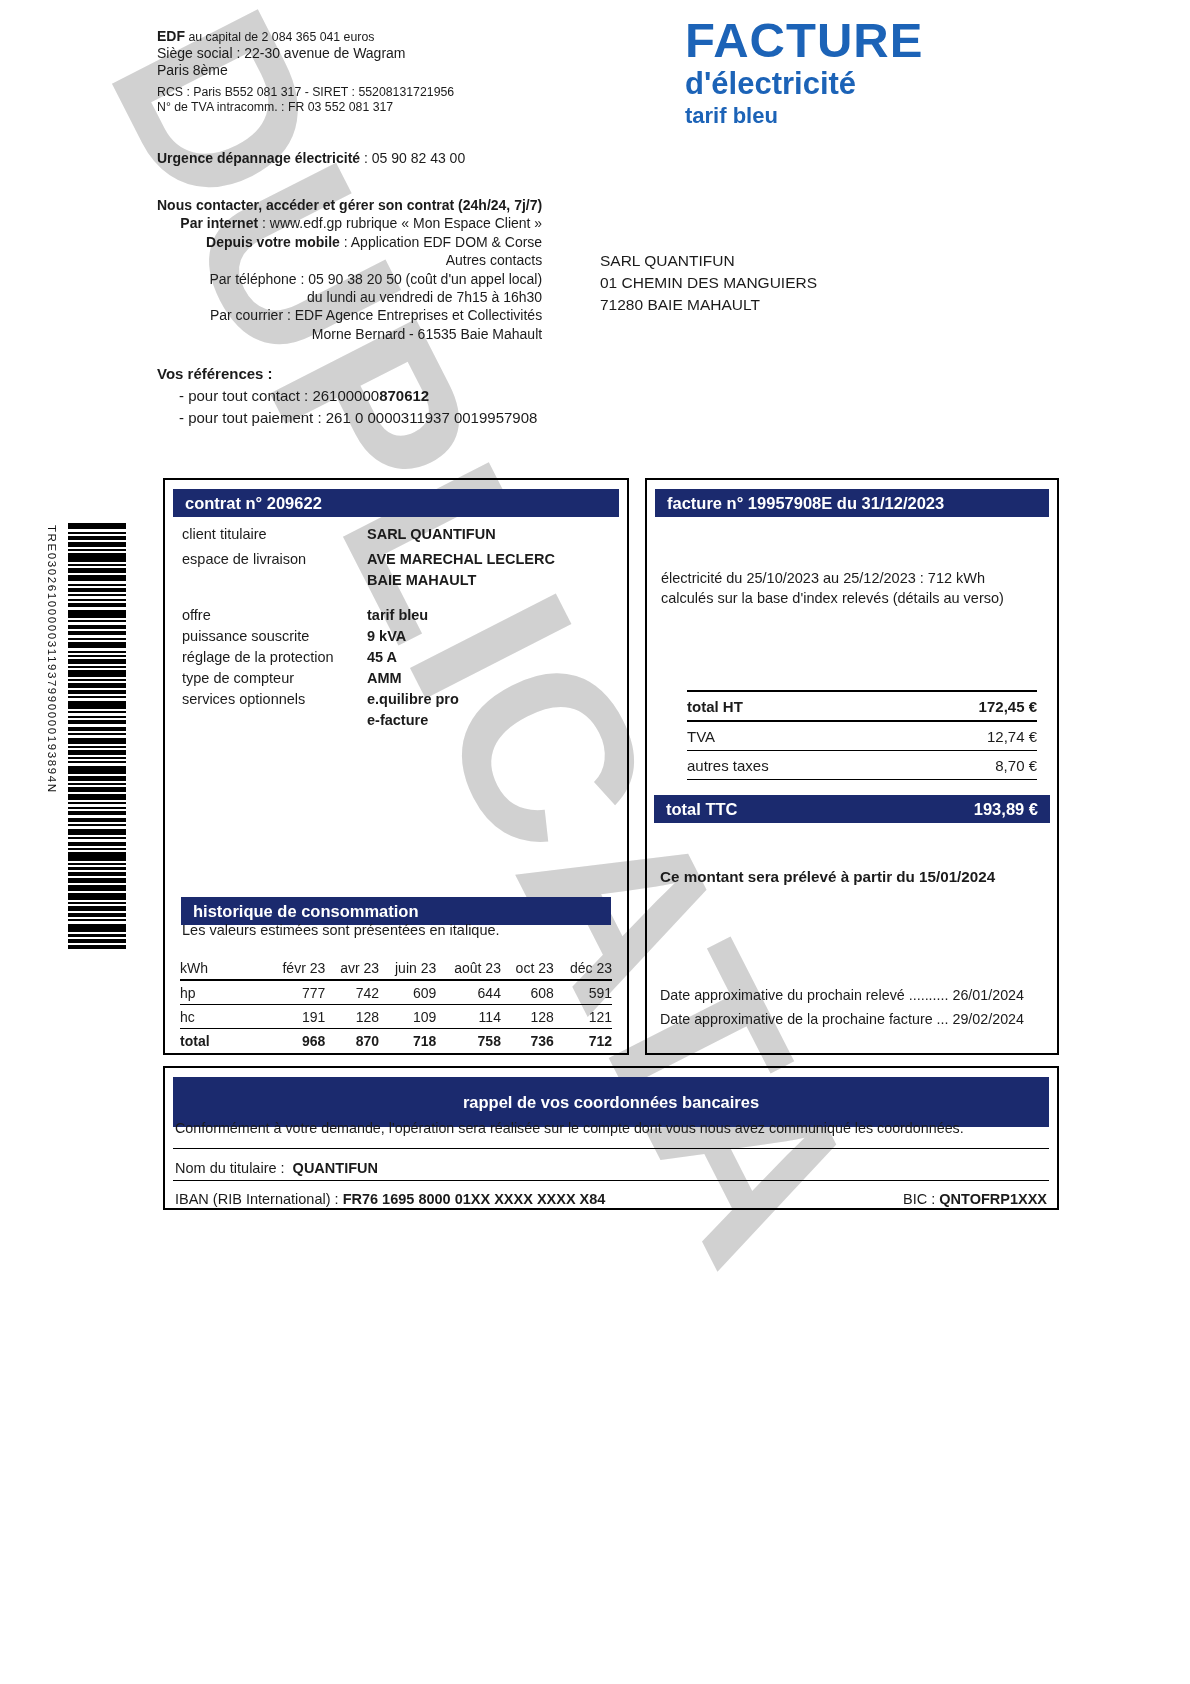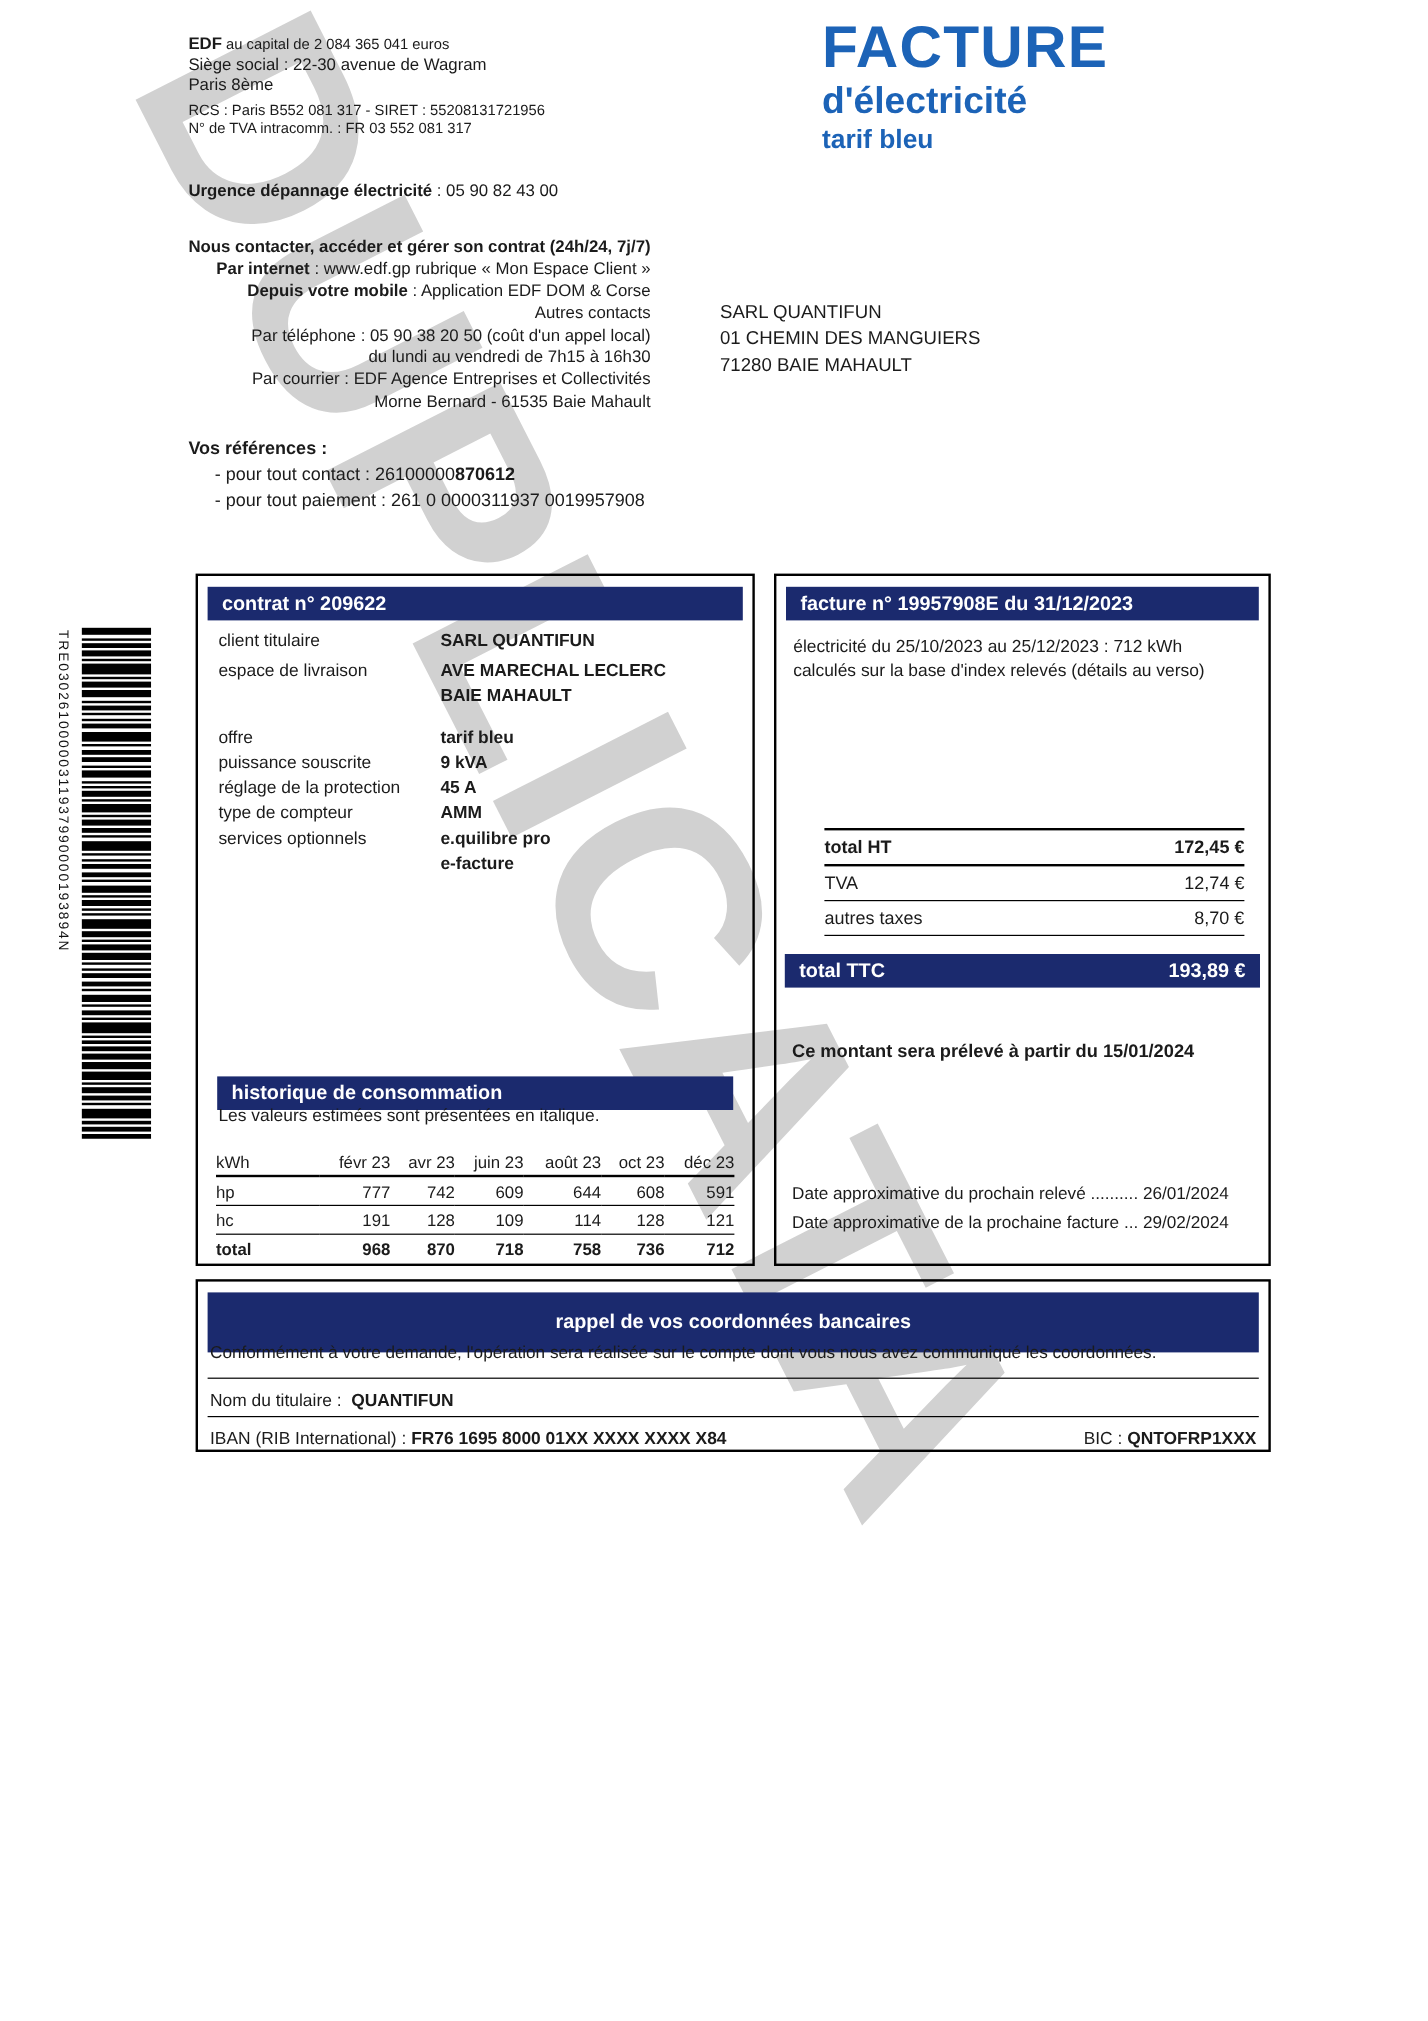--- a/index.html
+++ b/index.html
@@ -60,21 +60,21 @@
   #hist-note{position:absolute;left:17px;top:442px;font-size:14.5px;}
   #hist-table{position:absolute;left:15px;right:15px;top:476px;border-collapse:collapse;font-size:14px;width:calc(100% - 30px);}
   #hist-table th,#hist-table td{padding:0;height:23px;font-weight:normal;text-align:right;}
   #hist-table .rowlbl{text-align:left;width:86px;}
   #hist-table thead th{border-bottom:2px solid #000;}
   #hist-table tr.hp td,#hist-table tr.hc td{border-bottom:1.5px solid #000;}
   #hist-table tr.total td{font-weight:bold;}
   
   #invoice-box{left:645px;top:478px;width:410px;height:573px;}
   #invoice-box .navy-bar{margin:9px 8px 0 8px;}
-  #invoice-desc{padding:12px 14px 0 14px;font-size:14.5px;line-height:20px;}
+  #invoice-desc{padding:12px 14px 0 14px;font-size:14.5px;line-height:20px;margin-top:39px;}
   #totals{position:absolute;left:40px;right:20px;top:210px;border-top:2px solid #000;font-size:15px;}
   .trow{display:flex;justify-content:space-between;align-items:center;height:28px;border-bottom:1.5px solid #000;}
   .trow.first{border-bottom:2px solid #000;}
   .trow.first .tl,.trow.first .tv{font-weight:bold;}
   #ttc-bar{
     position:absolute;left:7px;right:7px;top:315px;height:28px;
     background:var(--navy);color:#fff;font-weight:bold;font-size:16.5px;
     display:flex;justify-content:space-between;align-items:center;padding:0 12px;
   }
   #levy{position:absolute;left:13px;top:388px;font-size:15.2px;font-weight:bold;}

